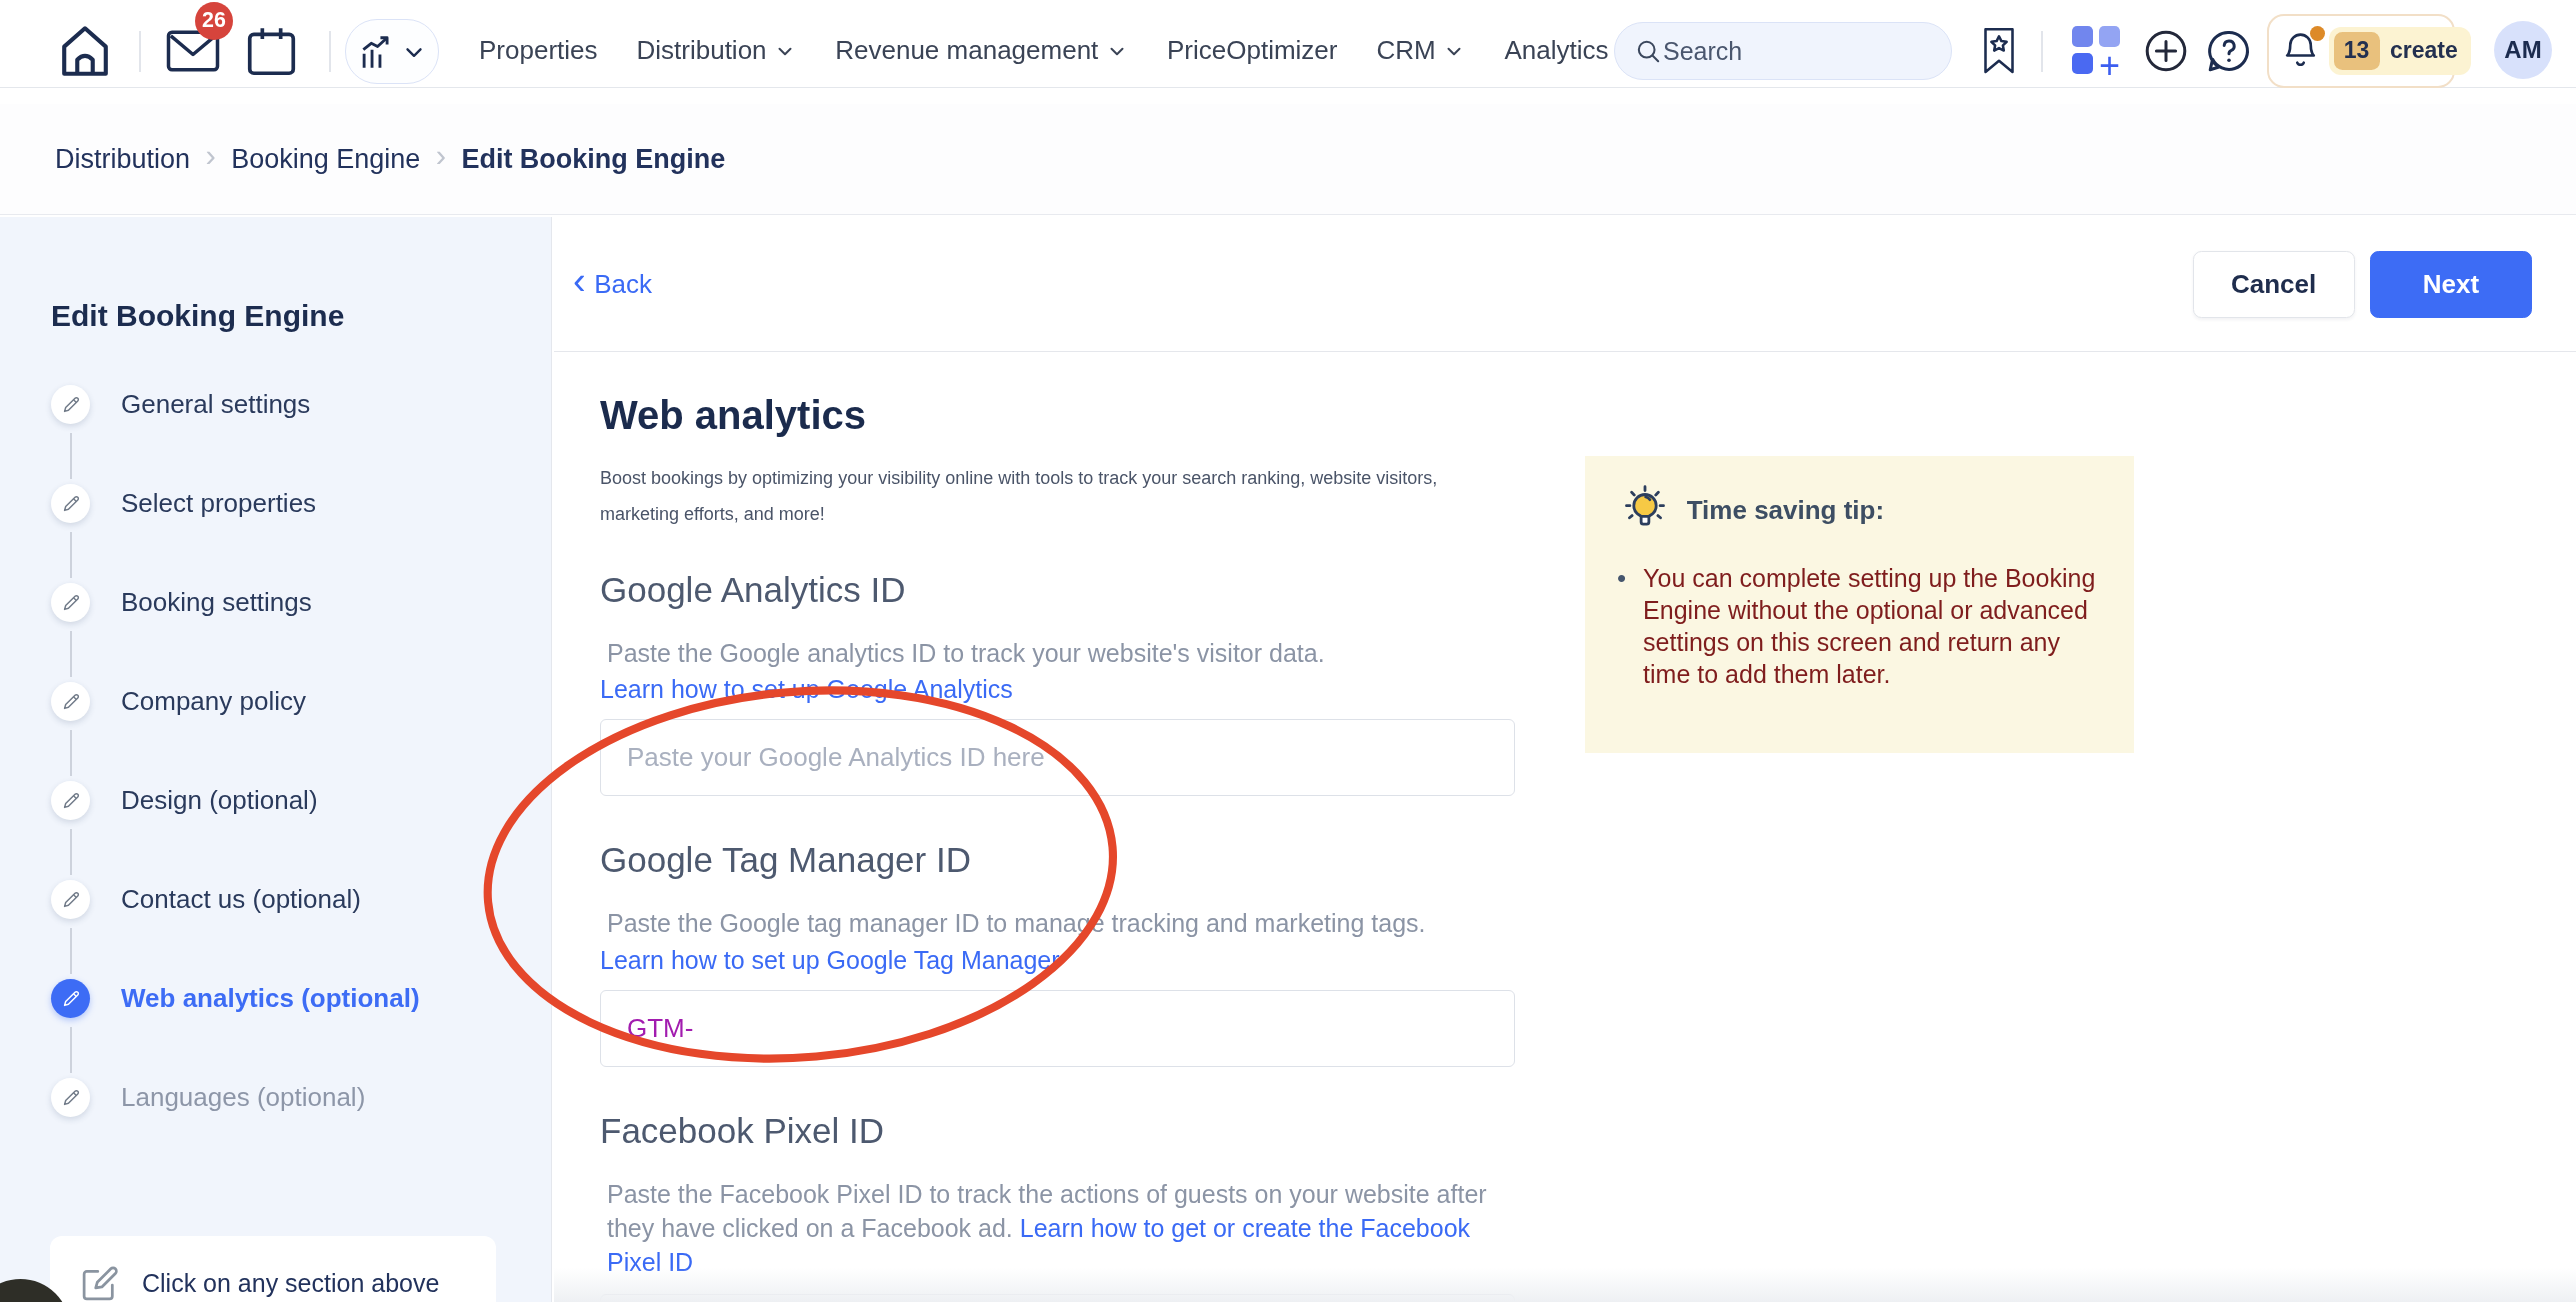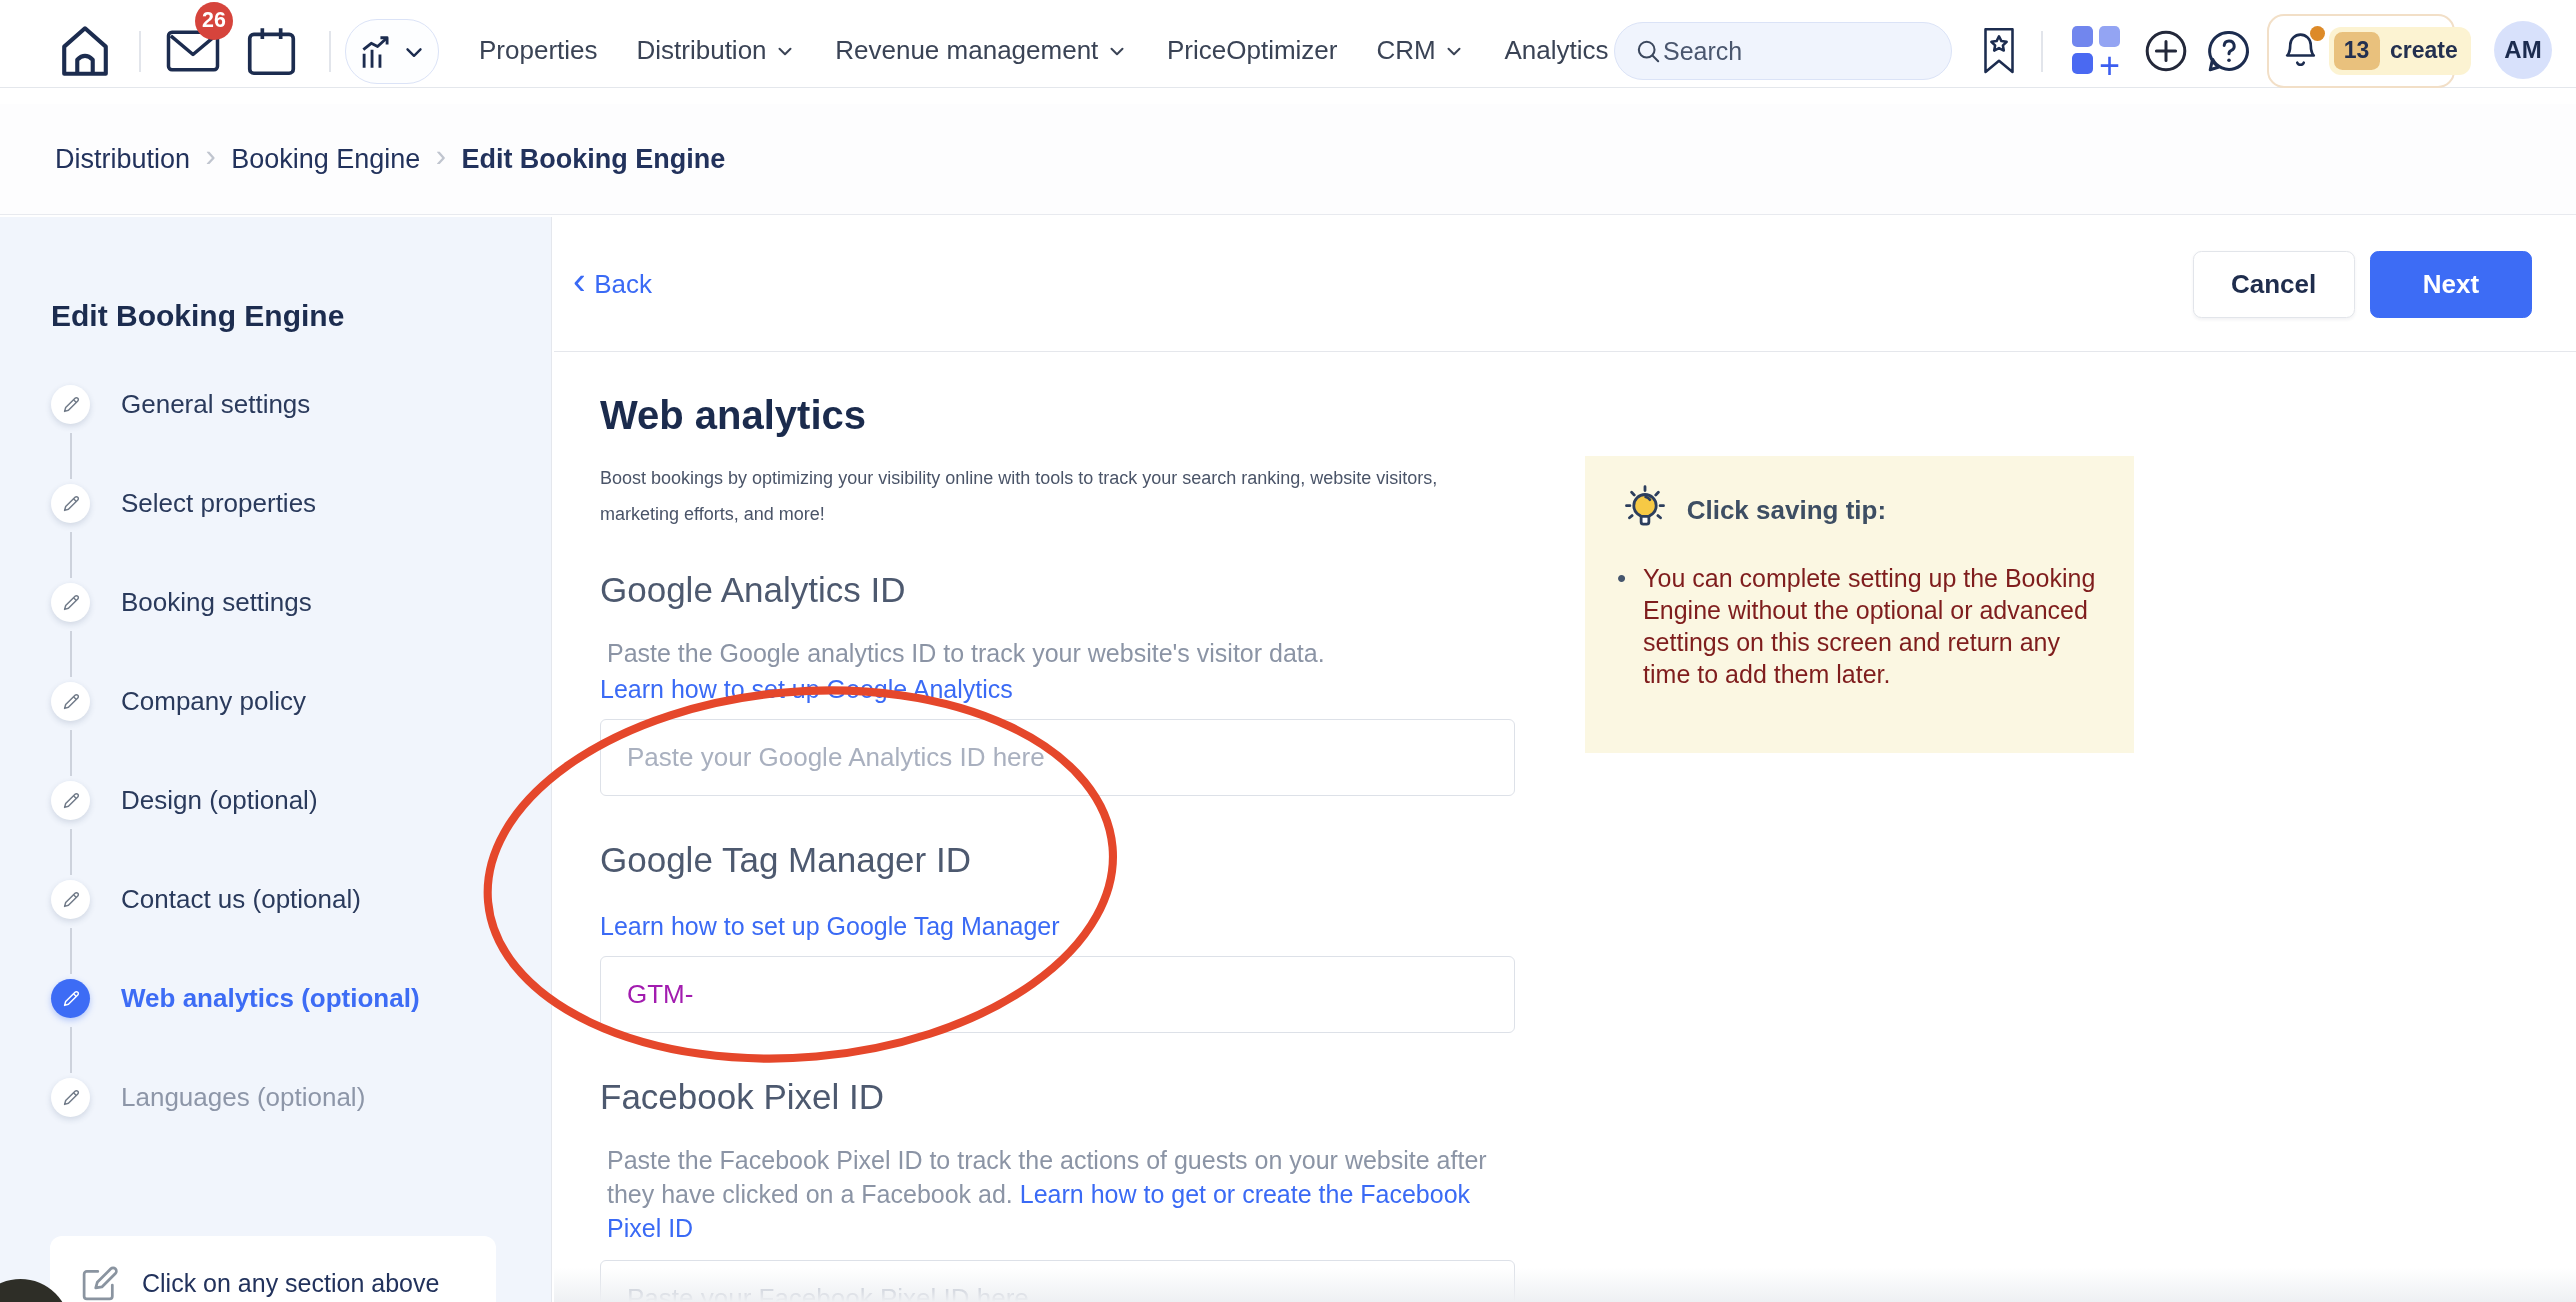--- a/index.html
+++ b/index.html
@@ -368,20 +368,21 @@
 
       <div class="sect" style="margin-top:0;">
         <div class="f-label">Google Analytics ID</div>
         <div class="f-hint">Paste the Google analytics ID to track your website's visitor data.</div>
         <a class="f-link">Learn how to set up Google Analytics</a><br>
         <input class="f-input" type="text" placeholder="Paste your Google Analytics ID here" style="">
       </div>
 
       <div class="sect">
         <div class="f-label">Google Tag Manager ID</div>
+        <div class="f-hint">Paste the Google tag manager ID to manage tracking and marketing tags.</div>
         <a class="f-link">Learn how to set up Google Tag Manager</a><br>
         <input class="f-input" type="text" value="GTM-" style="">
       </div>
 
       <div class="sect">
         <div class="f-label">Facebook Pixel ID</div>
         <div class="f-hint">
           <span>Paste the Facebook Pixel ID to track the actions of guests on your website after they have clicked on a Facebook ad. </span><span class="f-link-inline">Learn how to get or create the Facebook Pixel ID</span>
         </div>
         <input class="f-input" type="text" placeholder="Paste your Facebook Pixel ID here" style="">
@@ -391,21 +392,21 @@
     <aside id="tipbox">
       <div class="tip-head">
         <span>
           <svg width="56" height="56" viewBox="0 0 26 26" fill="none" stroke="#2c3e5d" stroke-width="1.3" stroke-linecap="round">
             <circle cx="13" cy="11" r="5.2" fill="#f6c945"></circle>
             <path d="M15.3 8.2 a3 3 0 0 0 -2.0 -1.3" stroke="#2c3e5d"></path>
             <path d="M11.2 16 h3.6 v2.6 a1 1 0 0 1 -1 1 h-1.6 a1 1 0 0 1 -1-1 Z" fill="#fff"></path>
             <path d="M13 2.2 V4 M6.8 4.8 L8 6 M19.2 4.8 L18 6 M4.4 11 H6 M20 11 h1.6 M7 15.6 l-1.2 1 M19 15.6 l1.2 1"></path>
           </svg>
         </span>
-        <span class="tip-title">Click saving tip:</span>
+        <span class="tip-title">Time saving tip:</span>
       </div>
       <div class="tip-row">
         <span class="tip-dot">•</span>
         <span class="tip-text">You can complete setting up the Booking Engine without the optional or advanced settings on this screen and return any time to add them later.</span>
       </div>
     </aside>
   </section>
 </main>
 
 <div id="bottom-fade"></div>

